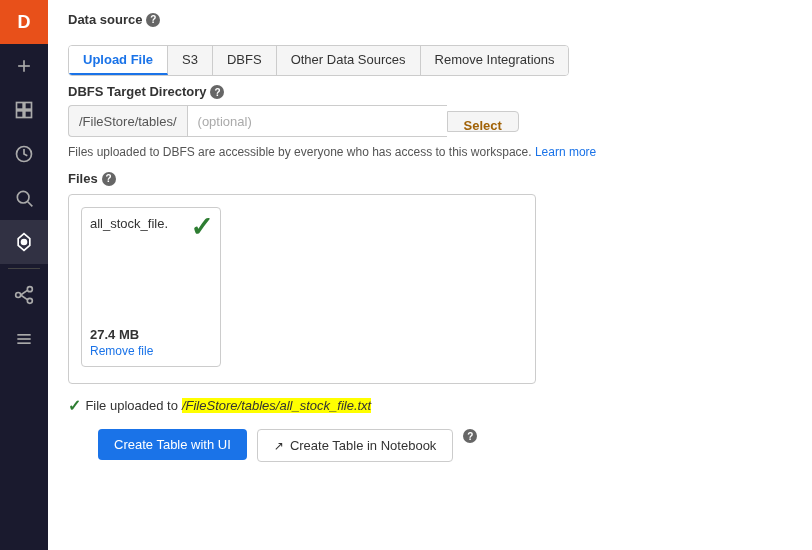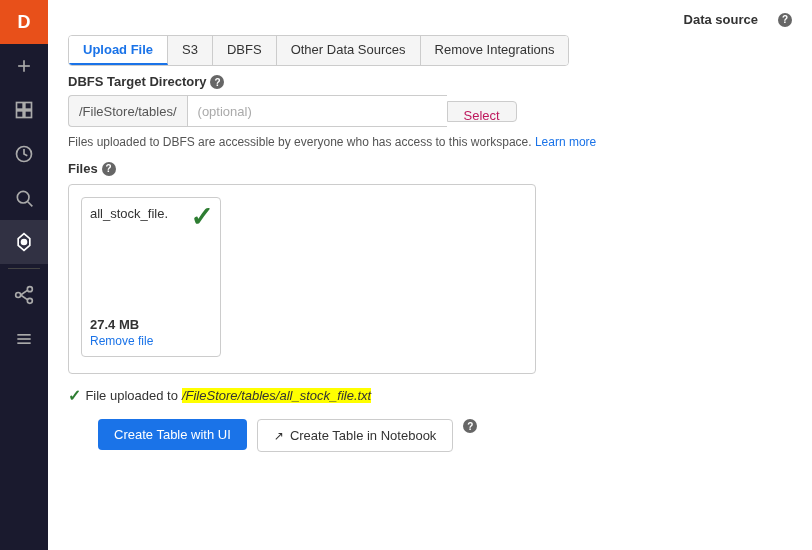--- a/index.html
+++ b/index.html
@@ -62,25 +62,24 @@
       padding: 12px 20px;
       overflow-y: auto;
       height: 550px;
     }
 
     
     .section-label {
       font-size: 13px;
       font-weight: 600;
       color: #333;
-      margin-bottom: 8px;
-      display: flex;
-      align-items: center;
-      gap: 20px;
-      justify-content: flex-end;
+      margin-bottom: 18px;
+      display: flex;
+      align-items: center;
+      gap: 4px;
     }
     .help-icon {
       width: 14px;
       height: 14px;
       background: #666;
       border-radius: 50%;
       display: inline-flex;
       align-items: center;
       justify-content: center;
       color: white;
@@ -156,21 +155,22 @@
     }
     .dbfs-text-input::placeholder { color: #aaa; }
     .select-btn {
       border: 1px solid #ccc;
       background: #f5f5f5;
       padding: 6px 16px;
       font-size: 13px;
       cursor: pointer;
       border-radius: 0 4px 4px 0;
       height: 21px;
-      color: #be185d;
+      color: #a16207;
+      font-weight: bold;
     }
 
     .info-text {
       font-size: 12px;
       color: #555;
       margin-bottom: 12px;
     }
     .info-text a {
       color: #1a73e8;
       text-decoration: none;

